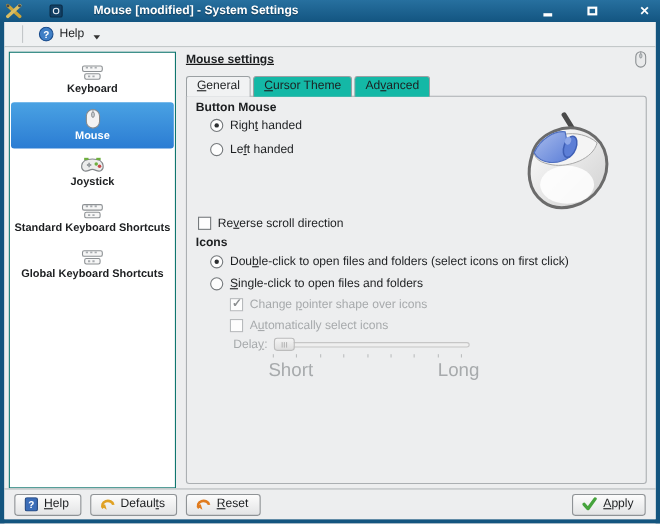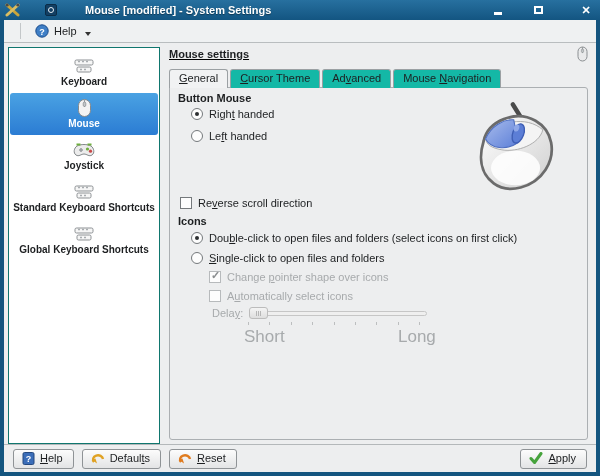--- a/index.html
+++ b/index.html
@@ -195,21 +195,20 @@
           <rect x="1" y="1" width="9" height="14" rx="4.5" fill="#e9eaeb" stroke="#8a8e91"></rect>
           <path d="M5.5 1 V7" stroke="#9a9ea1"></path>
           <rect x="4.4" y="3" width="2.2" height="3.6" rx="1.1" fill="#c0c4c7" stroke="#8a8e91" stroke-width=".6"></rect>
         </svg>
       </div>
 
       <div class="tabs">
         <span class="tab active"><span style="text-decoration: underline;">G</span>eneral</span>
         <span class="tab"><span style="text-decoration: underline;">C</span>ursor Theme</span>
         <span class="tab">Ad<span style="text-decoration: underline;">v</span>anced</span>
-        <span class="tab">Mouse <span style="text-decoration: underline;">N</span>avigation</span>
       </div>
 
       <div class="tab-panel">
 
         <span class="sec-title" style="left:8px; top:4px;">Button Mouse</span>
 
         <div class="ctl-row" style="left:21px; top:20px;">
           <span class="radio checked"></span>
           <span>Righ<span style="text-decoration: underline;">t</span> handed</span>
         </div>

